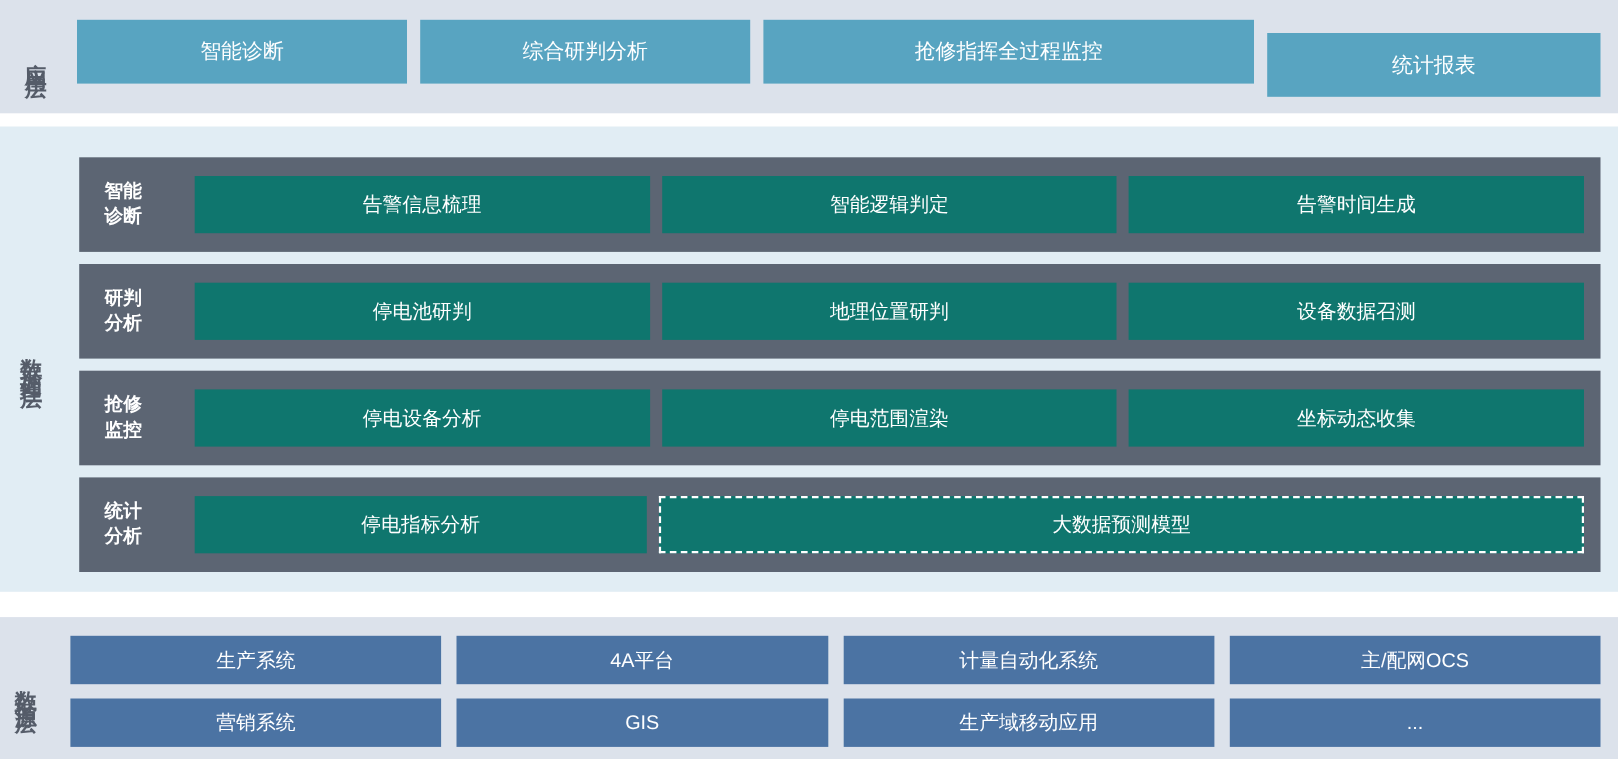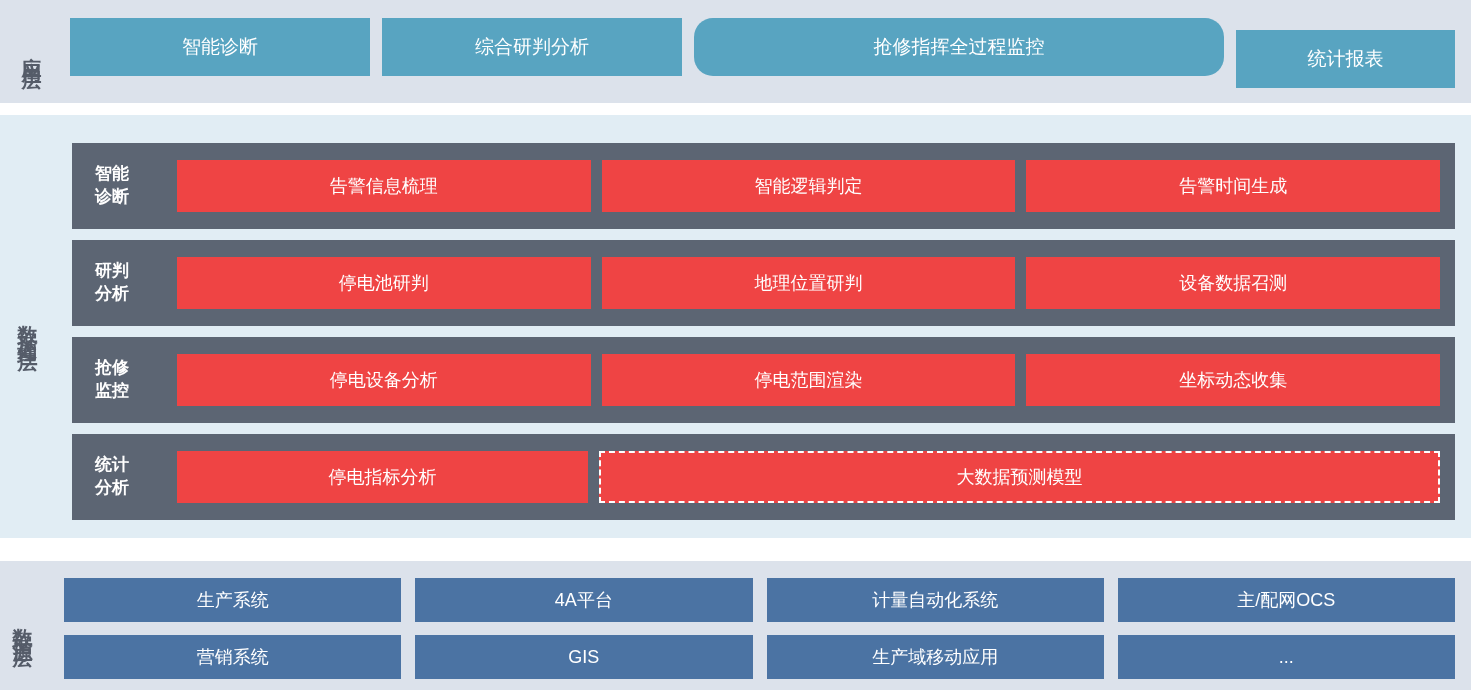--- a/index.html
+++ b/index.html
@@ -46,21 +46,21 @@
     position: absolute;
     left: 70px;
     top: 18px;
     right: 16px;
     display: flex;
     gap: 12px;
   }
   .app-btn { background: #58a4c1; height: 58px; font-size: 19px; }
   .app-w1 { width: 300px; }
   .app-w2 { width: 300px; text-align: center; }
-  .app-w3 { width: 530px; border-radius: 19px; }
+  .app-w3 { width: 446px; }
   .app-w4 { flex: 1; margin-top: 12px; }
 
   
   .prows {
     position: absolute;
     left: 72px;
     top: 28px;
     right: 16px;
     display: flex;
     flex-direction: column;
@@ -78,21 +78,21 @@
     padding-left: 23px;
     box-sizing: border-box;
     color: #ffffff;
     font-weight: bold;
     font-size: 17px;
     line-height: 1.35;
     flex: none;
   }
   .prow-label span { display: block; width: 2.2em; }
   .prow-items { flex: 1; display: flex; gap: 11px; }
-  .p-btn { flex: 1; height: 52px; background: #ef4444; font-size: 18px; }
+  .p-btn { flex: 1; height: 52px; background: #0f766e; font-size: 18px; }
   .p-btn-fixed { flex: none; width: 411px; text-align: center; }
   .p-btn-dashed { border: 2px dashed #ffffff; }
 
   
   .src-rows {
     position: absolute;
     left: 64px;
     top: 17px;
     right: 16px;
     display: flex;

